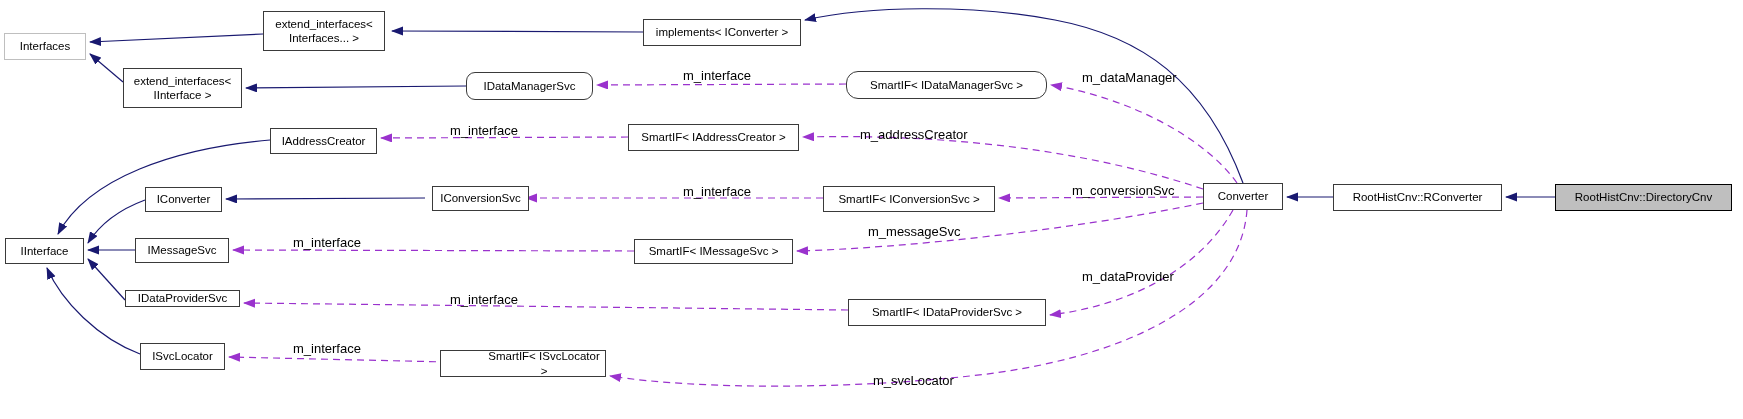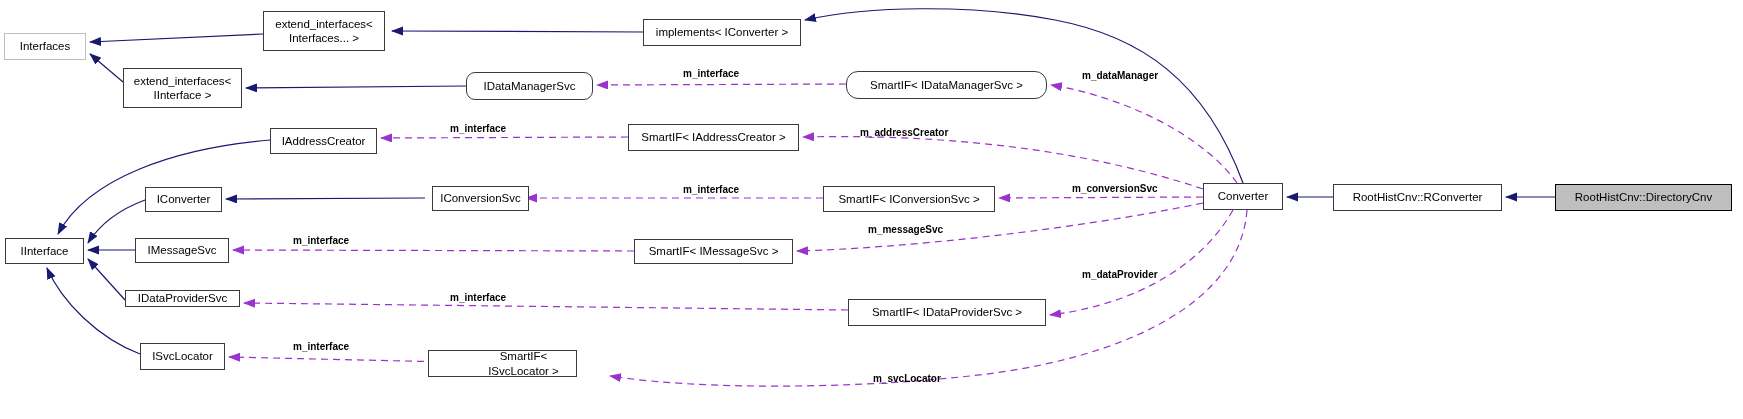--- a/index.html
+++ b/index.html
@@ -11,21 +11,21 @@
   .node{
     position:absolute;box-sizing:border-box;
     display:flex;align-items:center;justify-content:center;
     background:#fff;border:1px solid var(--node-border,#3a3a3a);
     font-size:11.5px;line-height:1.25;color:#000;text-align:center;
     white-space:pre-line;padding:0 2px;
   }
   .node.external{border-color:var(--external-border,#bfbfbf);}
   .node.highlight{background:var(--highlight-fill,#bfbfbf);border-color:#000;}
   .elabel{
-    position:absolute;font-size:10px;color:#000;white-space:nowrap;font-weight:bold;
+    position:absolute;font-size:13px;color:#000;white-space:nowrap;
   }
   .e-inh{fill:none;stroke:var(--inheritance-edge,#191970);stroke-width:1.2px;}
   .e-use{fill:none;stroke:var(--usage-edge,#9a32cd);stroke-width:1.2px;stroke-dasharray:7 5;}
   .ah-inh{fill:var(--inheritance-edge,#191970);}
   .ah-use{fill:var(--usage-edge,#9a32cd);}
 </style>
 </head>
 <body>
 
 <div id="stage">
@@ -143,21 +143,21 @@
   </div>
 
   <div class="node" style="left:848px;top:299px;width:198px;height:27px;">
     <span>SmartIF&lt; IDataProviderSvc &gt;</span>
   </div>
 
   <div class="node" style="left:140px;top:343px;width:85px;height:27px;">
     <span>ISvcLocator</span>
   </div>
 
-  <div class="node" style="left:428px;top:350px;width:149px;height:27px;padding-left:44px;">
+  <div class="node" style="left:440px;top:350px;width:166px;height:27px;padding-left:44px;">
     <span>SmartIF&lt; ISvcLocator &gt;</span>
   </div>
 
   <div class="elabel" style="left:683px;top:68px;">m_interface</div>
   <div class="elabel" style="left:1082px;top:70px;text-align:center;">m_dataManager</div>
   <div class="elabel" style="left:450px;top:123px;">m_interface</div>
   <div class="elabel" style="left:860px;top:127px;">m_addressCreator</div>
   <div class="elabel" style="left:683px;top:184px;">m_interface</div>
   <div class="elabel" style="left:1072px;top:183px;">m_conversionSvc</div>
   <div class="elabel" style="left:293px;top:235px;">m_interface</div>

